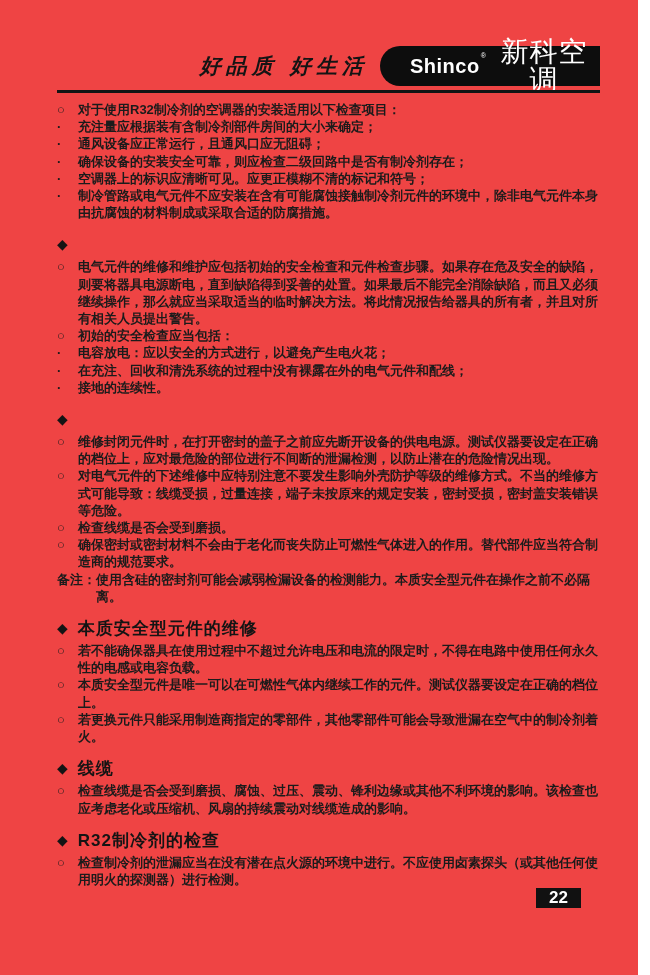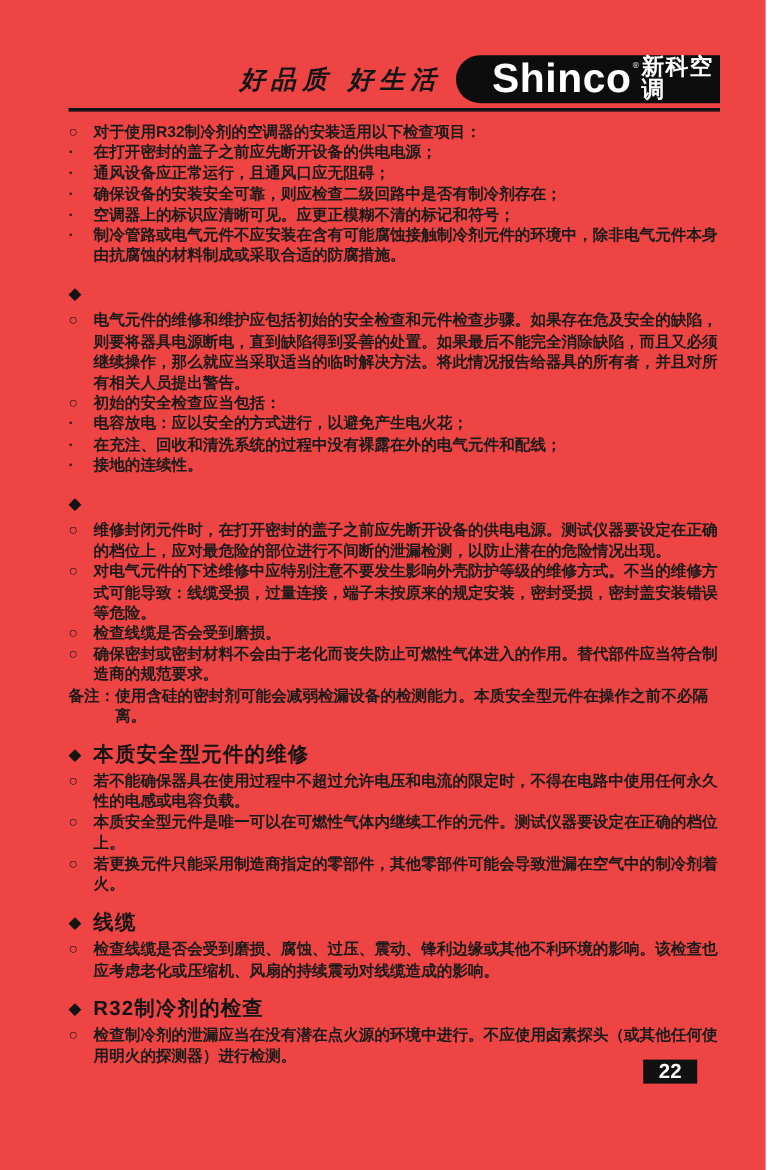--- a/index.html
+++ b/index.html
@@ -19,41 +19,41 @@
     font-style:italic; font-weight:700; font-size:21px;
     letter-spacing:5px; margin-right:12px; color:#141414;
     white-space:nowrap;
   }
   .banner {
     background:#0d0d0d; color:#ffffff; height:40px; width:220px;
     border-radius:22px 0 0 22px;
     display:flex; align-items:center; justify-content:center;
     padding-left:10px;
   }
-  .brand-en { font-size:34px; font-weight:700; letter-spacing:0.5px; line-height:1;margin-left:20px; }
+  .brand-en { font-size:20px; font-weight:700; letter-spacing:0.5px; line-height:1;margin-left:20px; }
   .brand-reg { font-size:7px; align-self:flex-start; margin:6px 2px 0 1px; line-height:1; }
-  .brand-cn { font-size:19px; font-weight:700; line-height:1; letter-spacing:1px; }
+  .brand-cn { font-size:28px; font-weight:400; line-height:1; letter-spacing:1px;text-align:center; }
   .rule {
     position:absolute; top:90px; left:57px; width:543px; height:3px; background:#141414;
   }
   
   .main { position:absolute; top:101px; left:57px; width:545px; }
   .item { display:flex; font-size:13px; line-height:17.2px; font-weight:600; }
   .marker { flex:0 0 21px; font-weight:600; }
   .item.note .marker { flex:0 0 auto; }
   .text { flex:1; }
   .sec-title {
     display:flex; align-items:center; font-size:17px; font-weight:700;
     letter-spacing:1px; margin:13px 0 3px 0; line-height:21px; color:#141414;
   }
   .diamond { font-size:14px; margin-right:9px; font-style:normal; }
   
   .footer {
     position:absolute; top:883px; right:57px; height:30px;
-    display:flex; align-items:flex-start;
+    display:flex; align-items:center;
   }
   .bars { display:flex; margin-right:4px; }
   .bar { width:6px; background:#111111; margin-left:4px; }
   .pagenum {
     width:45px; background:#111111; color:#ffffff;
     display:flex; align-items:center; justify-content:center;
     font-size:17px; font-weight:600;
   }
 </style>
 </head>
@@ -72,21 +72,21 @@
   <div class="rule"></div>
 
   <div class="main">
 
     <div class="item">
       <span class="marker">○</span>
       <span class="text">对于使用R32制冷剂的空调器的安装适用以下检查项目：</span>
     </div>
     <div class="item">
       <span class="marker">·</span>
-      <span class="text">在打开密封的盖子之前应先断开设备的供电电源；</span>
+      <span class="text">充注量应根据装有含制冷剂部件房间的大小来确定；</span>
     </div>
     <div class="item">
       <span class="marker">·</span>
       <span class="text">通风设备应正常运行，且通风口应无阻碍；</span>
     </div>
     <div class="item">
       <span class="marker">·</span>
       <span class="text">确保设备的安装安全可靠，则应检查二级回路中是否有制冷剂存在；</span>
     </div>
     <div class="item">

